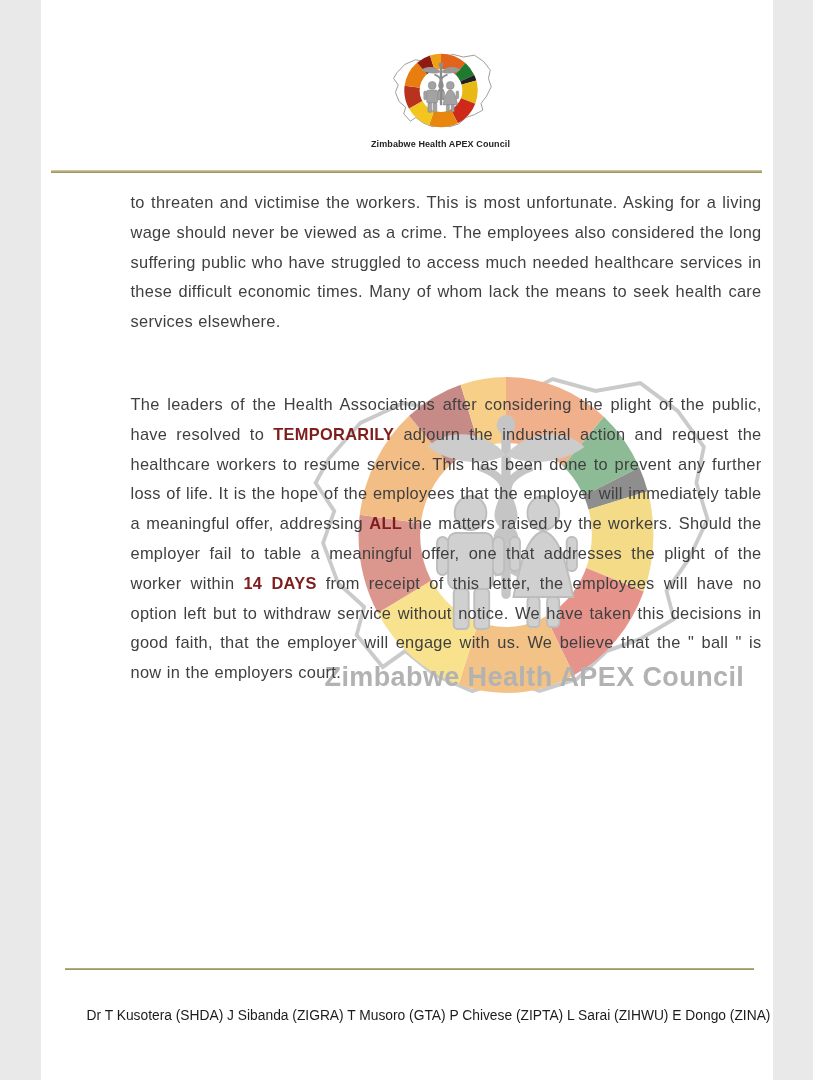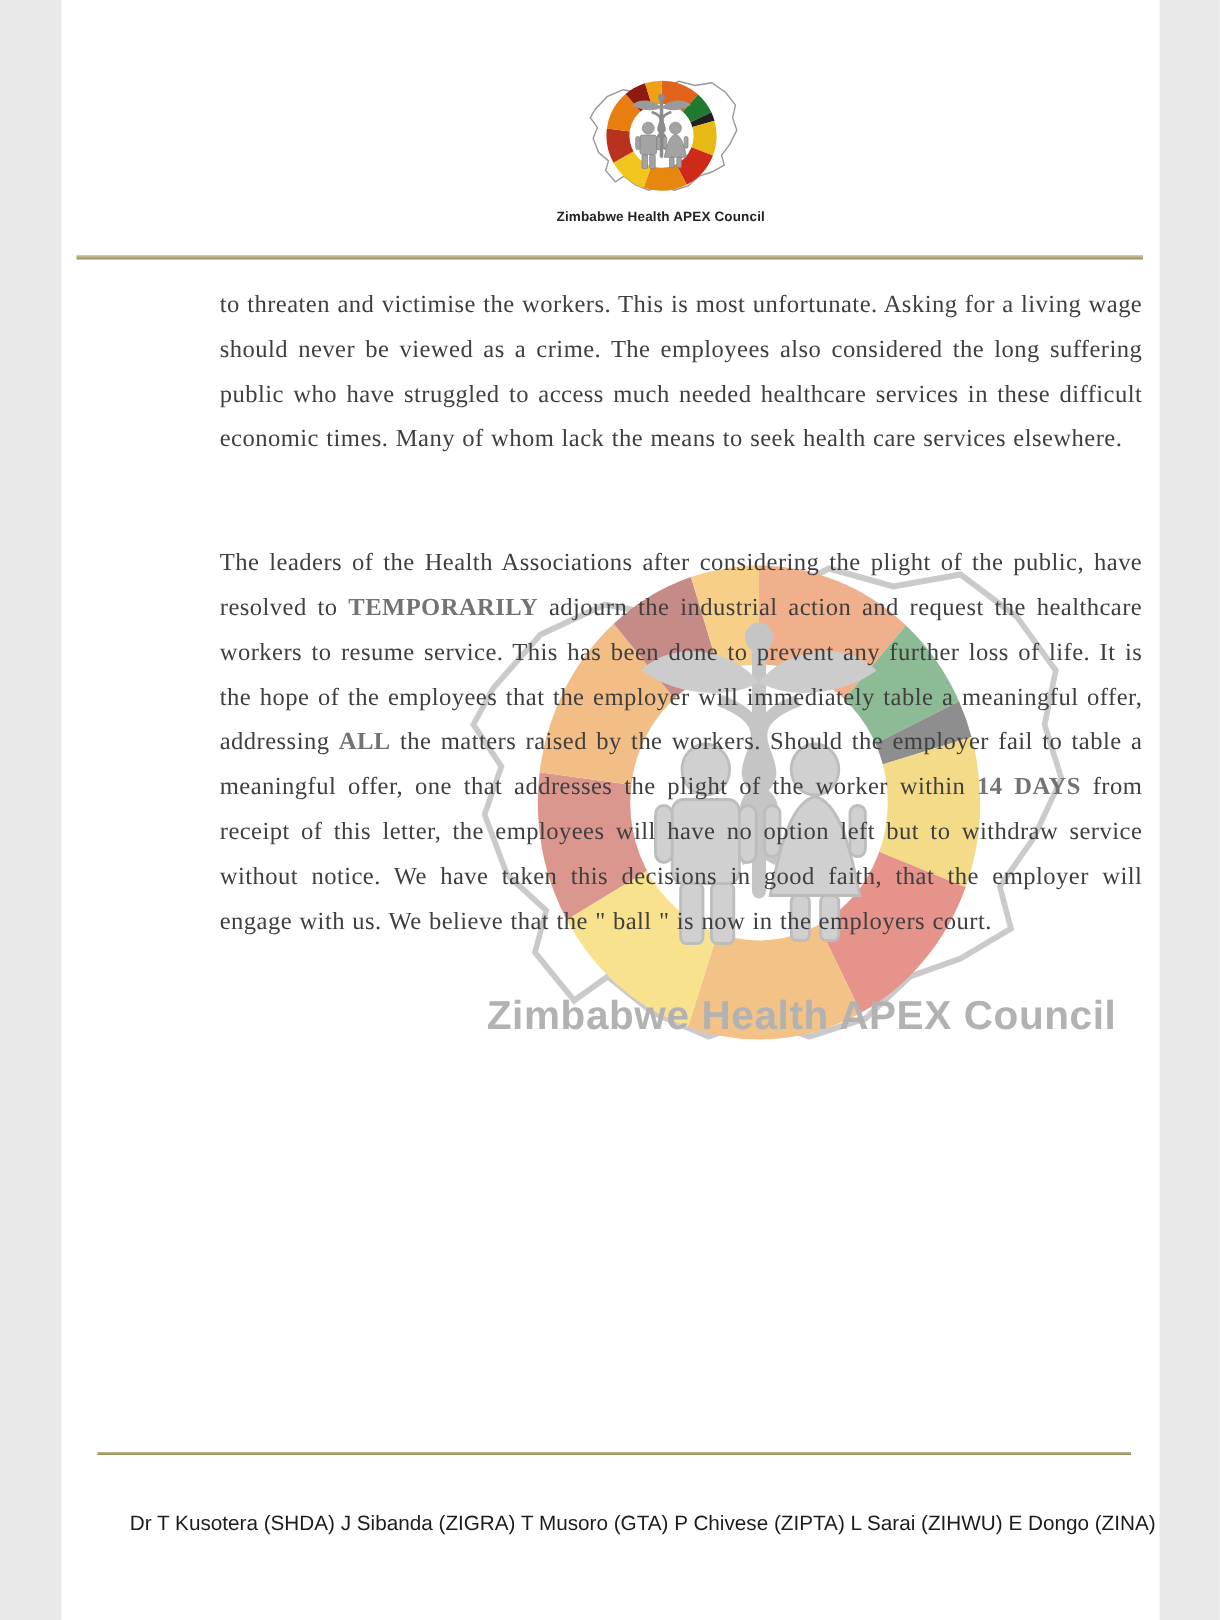--- a/index.html
+++ b/index.html
@@ -47,22 +47,22 @@
   }
 
   
   .letter-body{
     position:absolute;left:90px;top:188px;width:631px;
     text-align:justify;
     font-size:16.4px;line-height:29.8px;
     letter-spacing:0.3px;word-spacing:0.5px;
     color:#3f3f3f;z-index:2;
   }
-  .letter-body p{margin:0 0 53px 16px;font-family:Liberation Serif, serif;}
-  .letter-body b{font-weight:700;color:#737373;}
+  .letter-body p{margin:0 0 53px 0;}
+  .letter-body b{font-weight:700;color:#7f1d1d;}
 
   
   .footer{
     position:absolute;left:0;right:0;top:1008px;
     text-align:center;
     font-size:13.8px;color:#1c1c1c;z-index:2;padding-left:44px;
   }
 </style>
 </head>
 <body>

